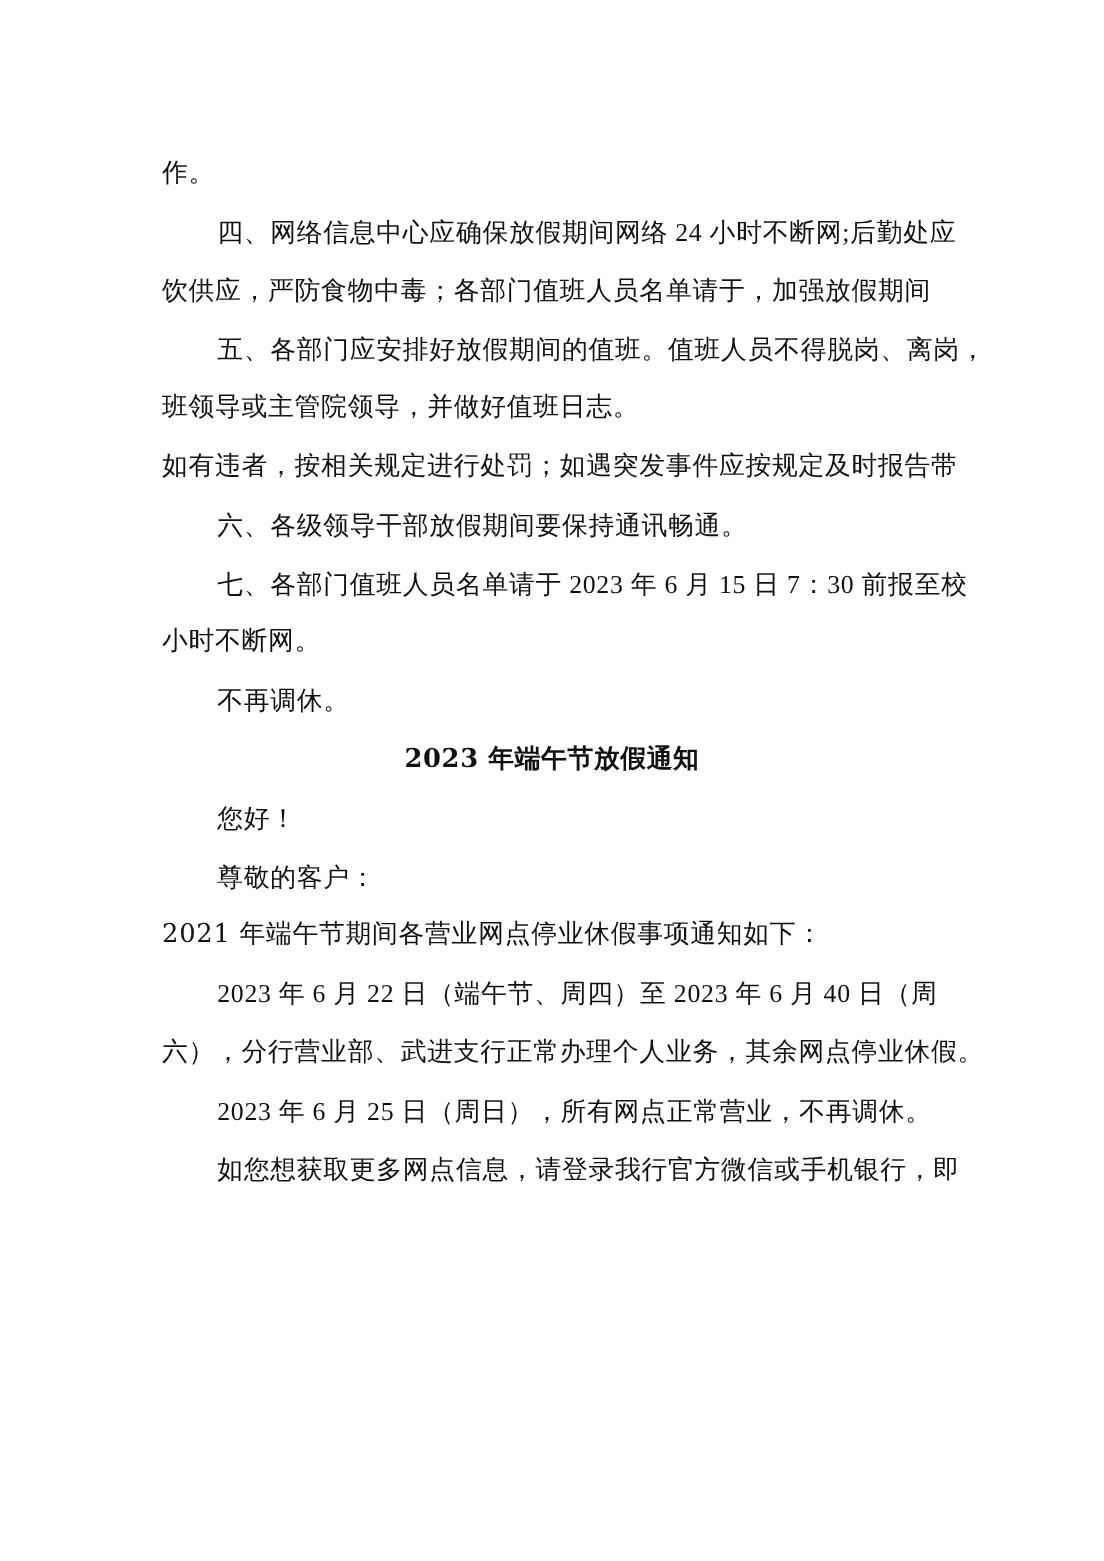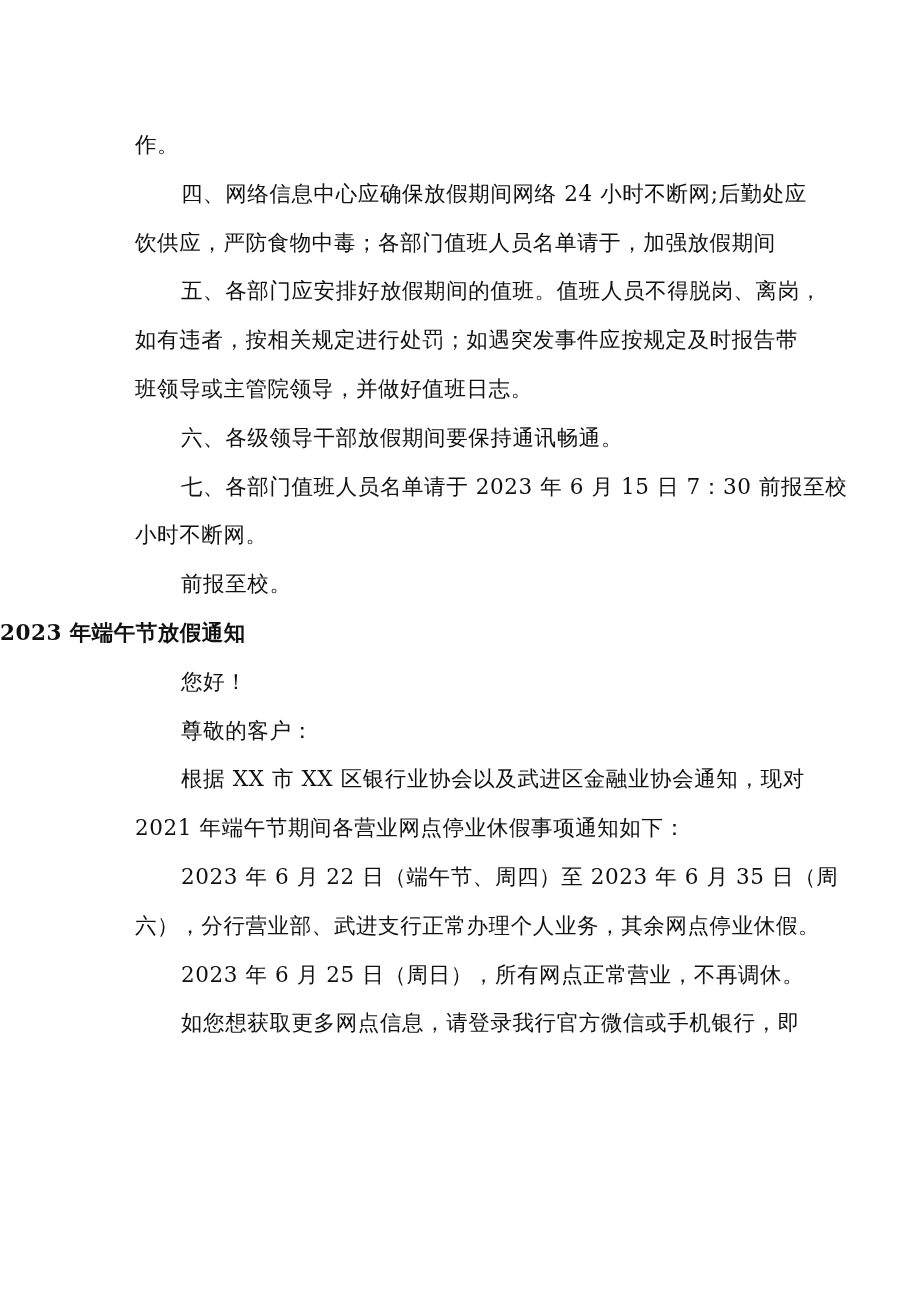--- a/index.html
+++ b/index.html
@@ -31,23 +31,24 @@
     }
     .line {
       height: 48.8px;
       line-height: 48.8px;
       font-size: 21.5px;
       white-space: nowrap;
       letter-spacing: 0.6px;
     }
     .indent {
       padding-left: 46px;
+      font-family: Liberation Serif, serif;
     }
     .title {
-      text-align: left;
+      text-align: center;
       padding-left: 0;
       margin-left: -135px;
       width: 920px;
       font-weight: bold;
       letter-spacing: 0.5px;
     }
     .title-wrap {
       position: relative;
     }
   </style>
@@ -59,49 +60,48 @@
 
     <div class="line">作。</div>
 
     <div>
       <div class="line indent">四、网络信息中心应确保放假期间网络 24 小时不断网;后勤处应</div>
       <div class="line">饮供应，严防食物中毒；各部门值班人员名单请于，加强放假期间</div>
     </div>
 
     <div>
       <div class="line indent">五、各部门应安排好放假期间的值班。值班人员不得脱岗、离岗，</div>
+      <div class="line">班领导或主管院领导，并做好值班日志。</div>
       <div class="line">如有违者，按相关规定进行处罚；如遇突发事件应按规定及时报告带</div>
-      <div class="line">班领导或主管院领导，并做好值班日志。</div>
     </div>
 
     <div>
       <div class="line indent">六、各级领导干部放假期间要保持通讯畅通。</div>
     </div>
 
     <div>
       <div class="line indent">七、各部门值班人员名单请于 2023 年 6 月 15 日 7：30 前报至校</div>
       <div class="line">小时不断网。</div>
     </div>
 
-    <div class="line indent">前报至校。</div>
+    <div class="line indent">不再调休。</div>
 
     <div class="title-wrap">
       <div class="line title">2023 年端午节放假通知</div>
     </div>
 
     <div class="line indent">您好！</div>
     <div class="line indent">尊敬的客户：</div>
 
     <div>
-      <div class="line indent">根据 XX 市 XX 区银行业协会以及武进区金融业协会通知，现对</div>
       <div class="line">2021 年端午节期间各营业网点停业休假事项通知如下：</div>
     </div>
 
     <div>
-      <div class="line indent">2023 年 6 月 22 日（端午节、周四）至 2023 年 6 月 35 日（周</div>
+      <div class="line indent">2023 年 6 月 22 日（端午节、周四）至 2023 年 6 月 40 日（周</div>
       <div class="line">六），分行营业部、武进支行正常办理个人业务，其余网点停业休假。</div>
     </div>
 
     <div>
       <div class="line indent">2023 年 6 月 25 日（周日），所有网点正常营业，不再调休。</div>
     </div>
 
     <div>
       <div class="line indent">如您想获取更多网点信息，请登录我行官方微信或手机银行，即</div>
     </div>

